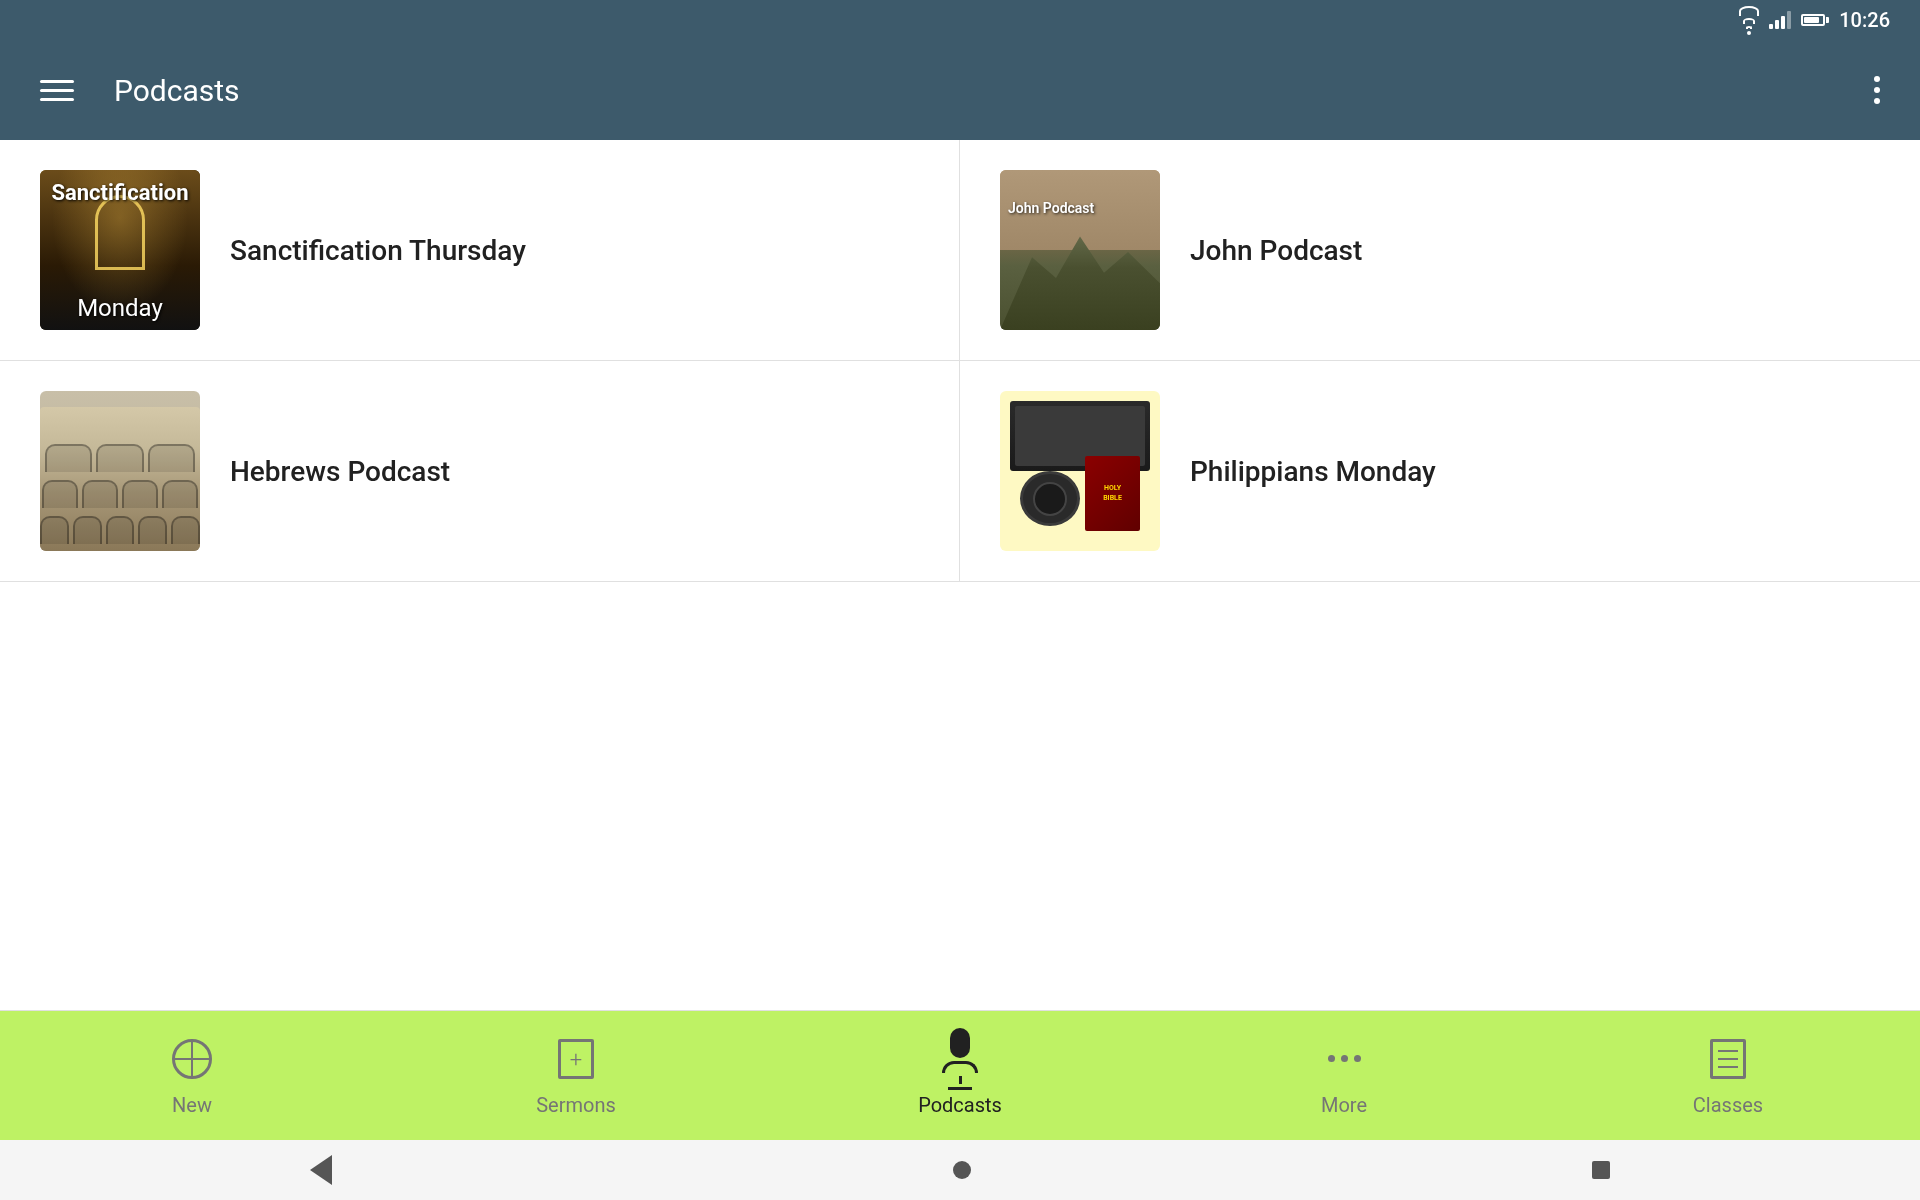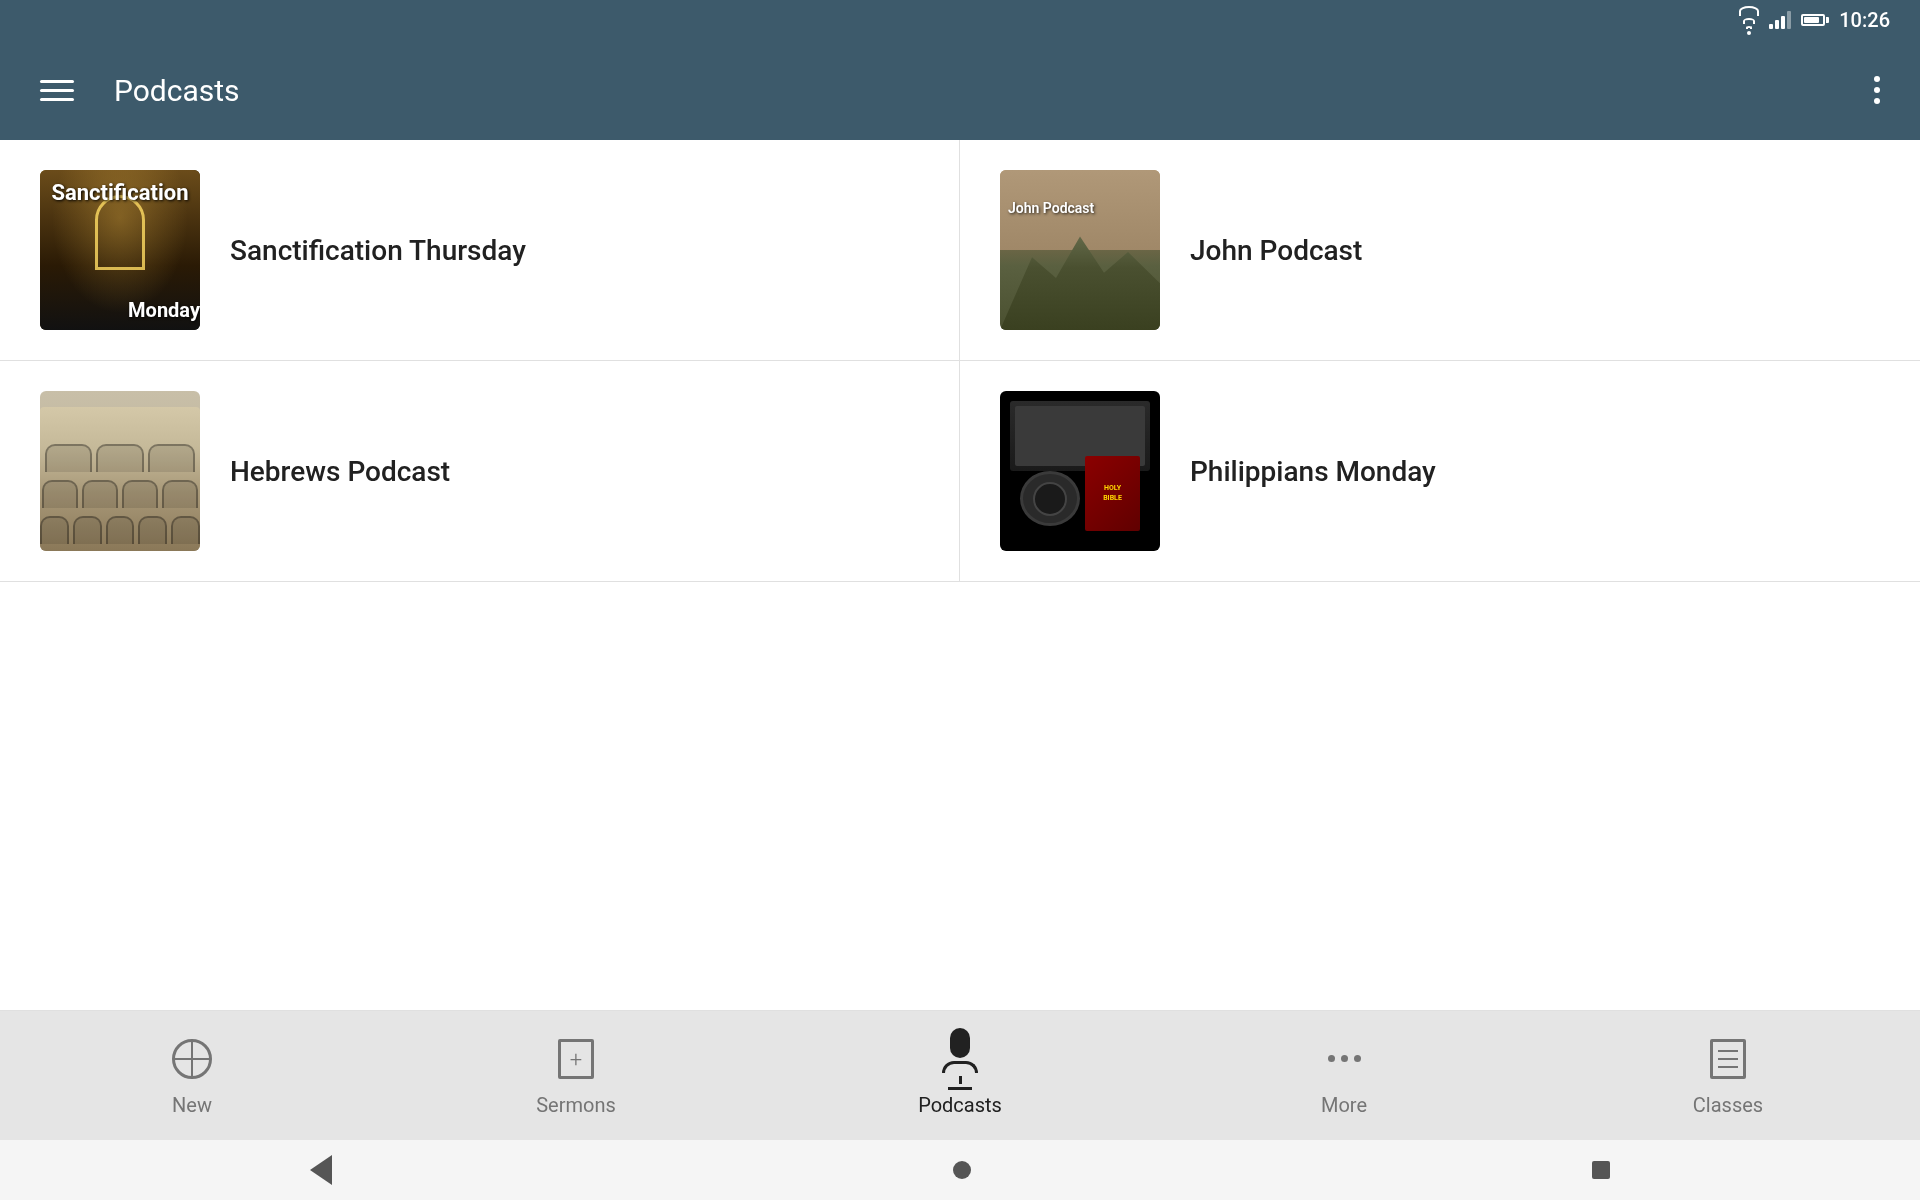--- a/index.html
+++ b/index.html
@@ -149,24 +149,24 @@
       color: #fff;
       font-size: 22px;
       font-weight: 700;
       z-index: 2;
       text-shadow: 1px 1px 3px #000;
     }
     .thumb-sanctification-text-bottom {
       position: absolute;
       bottom: 8px;
       left: 0; right: 0;
-      text-align: right;
+      text-align: center;
       color: #fff;
-      font-size: 20px;
-      font-weight: 700;
+      font-size: 24px;
+      font-weight: 400;
       z-index: 2;
       text-shadow: 1px 1px 3px #000;
     }
     .door-shape {
       position: absolute;
       top: 25px;
       left: 50%;
       transform: translateX(-50%);
       width: 50px;
       height: 75px;
@@ -255,21 +255,21 @@
       flex: 1;
       height: 28px;
       border: 2px solid rgba(0,0,0,0.3);
       border-radius: 10px 10px 0 0;
       border-bottom: none;
       background: rgba(0,0,0,0.1);
     }
 
     
     .thumb-philippians {
-      background: #000000;
+      background: #fef9c3;
       width: 100%;
       height: 100%;
       position: relative;
       overflow: hidden;
     }
     .philippians-laptop {
       position: absolute;
       top: 10px;
       left: 10px;
       right: 10px;
@@ -332,21 +332,21 @@
       color: #212121;
     }
 
     
     .bottom-nav {
       position: absolute;
       bottom: 60px;
       left: 0;
       right: 0;
       height: 130px;
-      background: #e5e5e5;
+      background: #bef264;
       border-top: 1px solid #e0e0e0;
       display: flex;
       align-items: center;
       justify-content: space-around;
     }
 
     .nav-item {
       display: flex;
       flex-direction: column;
       align-items: center;

